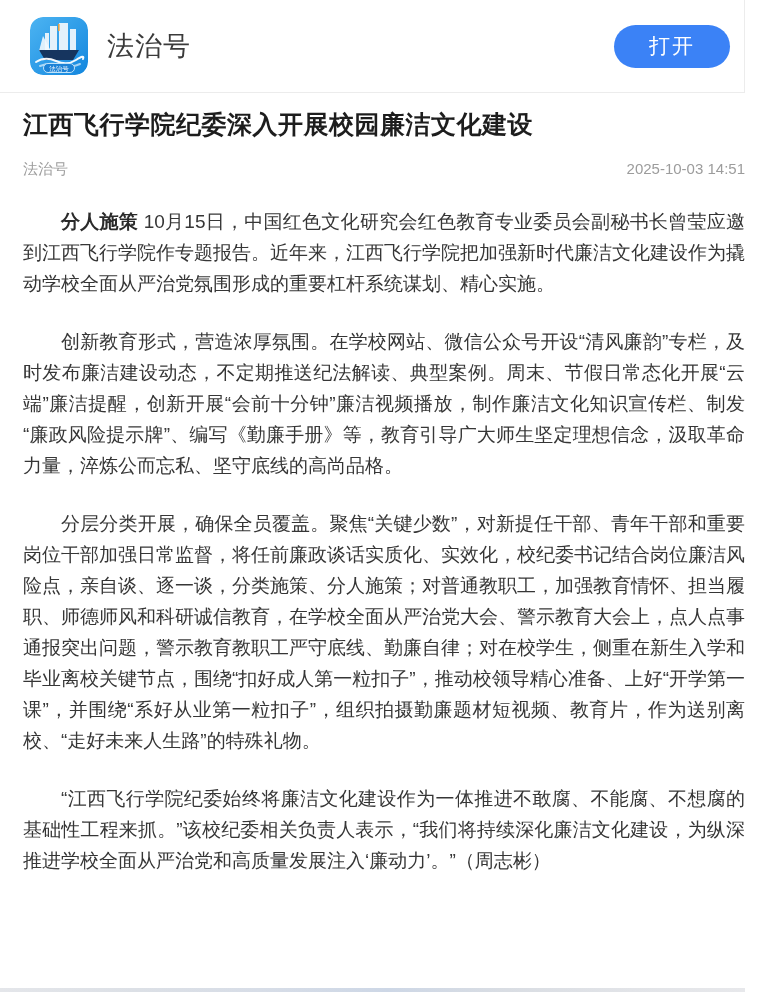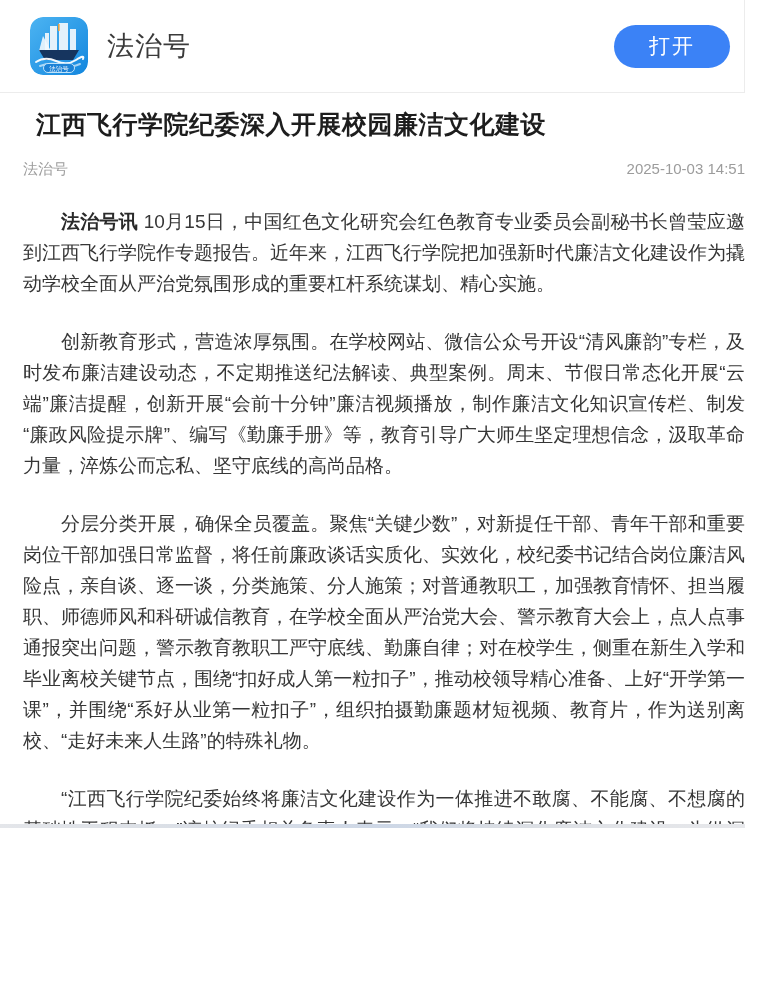--- a/index.html
+++ b/index.html
@@ -1,19 +1,19 @@
 <!DOCTYPE html>
 <html lang="zh"><head>
 <meta charset="utf-8">
 <style>
   * { margin:0; padding:0; box-sizing:border-box; }
   html,body { background:#ffffff; }
   body { font-family:"Liberation Sans", sans-serif; }
   .page {
-    position:relative; width:768px; height:828px;
+    position:relative; width:768px; height:992px;
     background:#ffffff; overflow:hidden;
   }
   
   .app-header {
     width:745px; height:93px;
     border-bottom:1px solid #ececec;
     border-right:1px solid #ececec;
     display:flex; align-items:center;
     padding:0 14px 0 30px;
     background:#ffffff;
@@ -32,21 +32,21 @@
     width:116px; height:43px; border:none; border-radius:22px;
     background:#3b82f6; color:#ffffff; font-size:21px;
     font-family:inherit; cursor:pointer;
     display:flex; align-items:center; justify-content:center;
     letter-spacing:2px;
   }
   
   .content { width:722px; margin-left:23px; }
   .article-title {
     margin-top:16px; font-size:25px; line-height:31px;
-    font-weight:bold; color:#1d1d1d; letter-spacing:0.5px;margin-left:13px;
+    font-weight:bold; color:#1d1d1d; letter-spacing:0.5px;
   }
   .meta-row {
     margin-top:20px; display:flex; justify-content:space-between;
     align-items:baseline; font-size:15px; color:#9c9c9c;
   }
   .body-para {
     margin-top:27px; font-size:19px; line-height:31px;
     color:#363636; text-align:justify; text-indent:2em;
     word-break:break-all;
   }
@@ -102,21 +102,21 @@
   </div>
 
   <div class="content">
     <h1 class="article-title">江西飞行学院纪委深入开展校园廉洁文化建设</h1>
 
     <div class="meta-row">
       <span>法治号</span>
       <span>2025-10-03 14:51</span>
     </div>
 
-    <p class="body-para"><span class="lead-label">法治号讯</span><span> 10月15日，中国红色文化研究会红色教育专业委员会副秘书长曾莹应邀到江西飞行学院作专题报告。近年来，江西飞行学院把加强新时代廉洁文化建设作为撬动学校全面从严治党氛围形成的重要杠杆系统谋划、精心实施。</span></p>
+    <p class="body-para"><span class="lead-label">分人施策</span><span> 10月15日，中国红色文化研究会红色教育专业委员会副秘书长曾莹应邀到江西飞行学院作专题报告。近年来，江西飞行学院把加强新时代廉洁文化建设作为撬动学校全面从严治党氛围形成的重要杠杆系统谋划、精心实施。</span></p>
 
     <p class="body-para">创新教育形式，营造浓厚氛围。在学校网站、微信公众号开设“清风廉韵”专栏，及时发布廉洁建设动态，不定期推送纪法解读、典型案例。周末、节假日常态化开展“云端”廉洁提醒，创新开展“会前十分钟”廉洁视频播放，制作廉洁文化知识宣传栏、制发“廉政风险提示牌”、编写《勤廉手册》等，教育引导广大师生坚定理想信念，汲取革命力量，淬炼公而忘私、坚守底线的高尚品格。</p>
     <p class="body-para">分层分类开展，确保全员覆盖。聚焦“关键少数”，对新提任干部、青年干部和重要岗位干部加强日常监督，将任前廉政谈话实质化、实效化，校纪委书记结合岗位廉洁风险点，亲自谈、逐一谈，分类施策、分人施策；对普通教职工，加强教育情怀、担当履职、师德师风和科研诚信教育，在学校全面从严治党大会、警示教育大会上，点人点事通报突出问题，警示教育教职工严守底线、勤廉自律；对在校学生，侧重在新生入学和毕业离校关键节点，围绕“扣好成人第一粒扣子”，推动校领导精心准备、上好“开学第一课”，并围绕“系好从业第一粒扣子”，组织拍摄勤廉题材短视频、教育片，作为送别离校、“走好未来人生路”的特殊礼物。</p>
     <p class="body-para">“江西飞行学院纪委始终将廉洁文化建设作为一体推进不敢腐、不能腐、不想腐的基础性工程来抓。”该校纪委相关负责人表示，“我们将持续深化廉洁文化建设，为纵深推进学校全面从严治党和高质量发展注入‘廉动力’。”（周志彬）</p>
   </div>
 
   <div class="fold-edge"></div>
 </div>
 
 </body></html>

